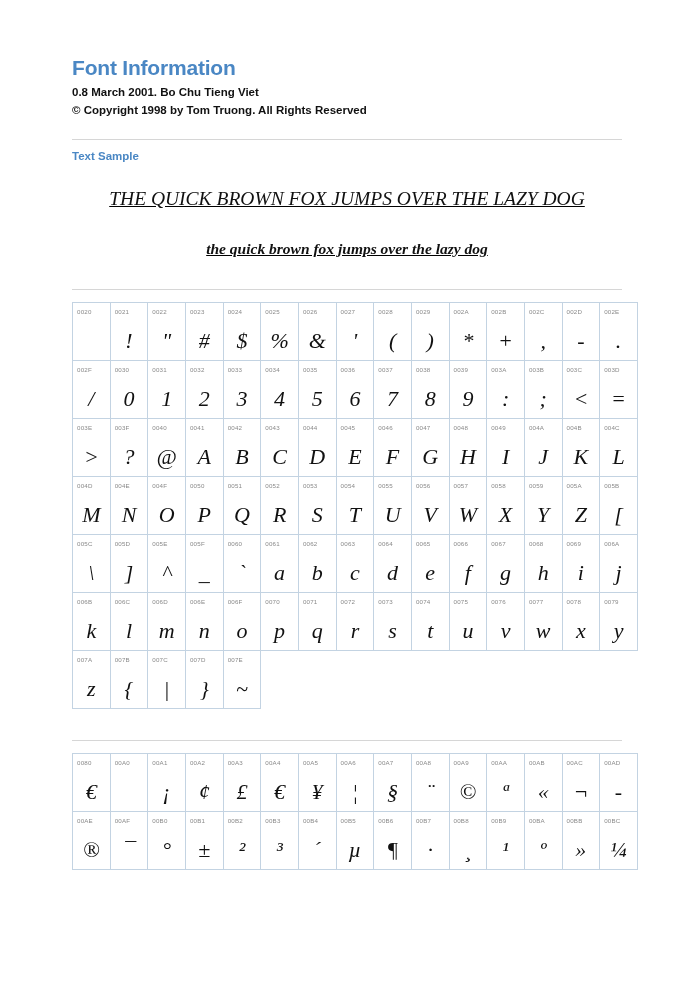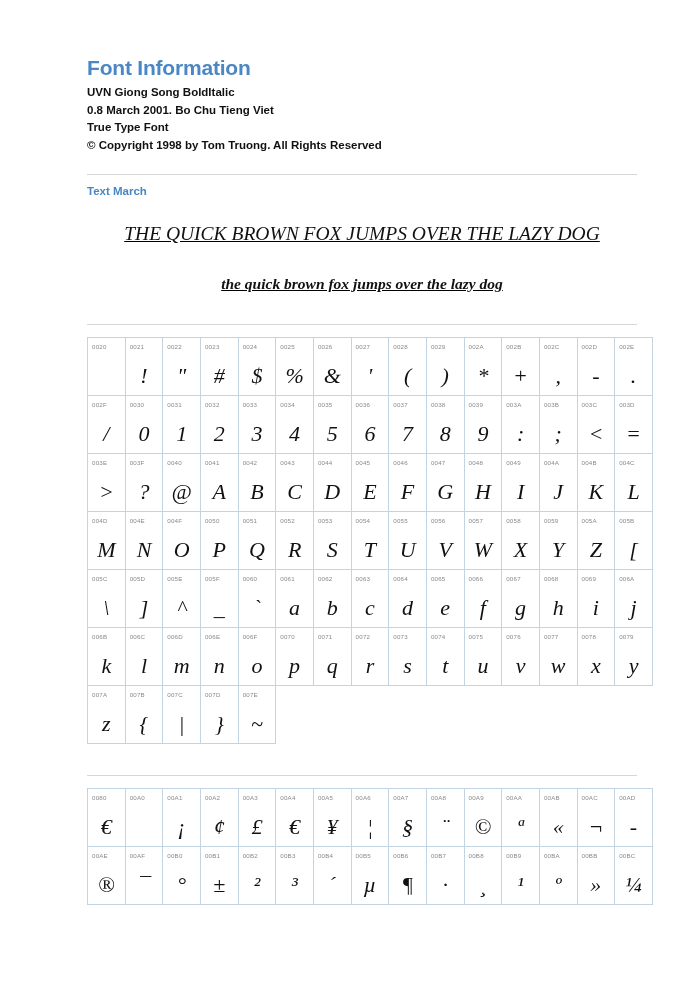--- a/index.html
+++ b/index.html
@@ -17,21 +17,21 @@
   }
   .page {
     position: relative;
     width: 696px;
     height: 985px;
     box-sizing: border-box;
     padding: 0;
   }
   .content {
     position: absolute;
-    left: 87px;
+    left: 72px;
     top: 0;
     width: 550px;
   }
 
   
   .doc-title {
     color: #4a87c4;
     font-size: 21px;
     font-weight: bold;
     letter-spacing: -0.2px;
@@ -144,29 +144,27 @@
   .gap-between-tables { height: 31px; }
 </style>
 </head>
 <body>
 
 <div class="page">
   <div class="content">
 
     <h1 class="doc-title">Font Information</h1>
     <ul class="meta-list">
-      <li class="meta-line">UVN Giong Song BoldItalic</li>
       <li class="meta-line">0.8 March 2001. Bo Chu Tieng Viet</li>
-      <li class="meta-line">True Type Font</li>
       <li class="meta-line">© Copyright 1998 by Tom Truong. All Rights Reserved</li>
     </ul>
 
     <div class="section" style="margin-top:20px;">
       <hr class="rule">
-      <h2 class="section-title">Text March</h2>
+      <h2 class="section-title">Text Sample</h2>
       <div class="sample-block">
         <div class="sample-upper">THE QUICK BROWN FOX JUMPS OVER THE LAZY DOG</div>
         <div class="sample-lower">the quick brown fox jumps over the lazy dog</div>
       </div>
       <div class="spacer-after-samples"></div>
     </div>
 
     <div class="section">
       <hr class="rule">
       <table class="glyph-table">

